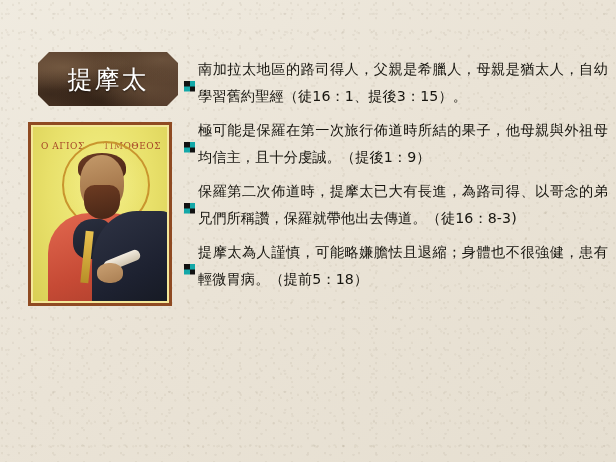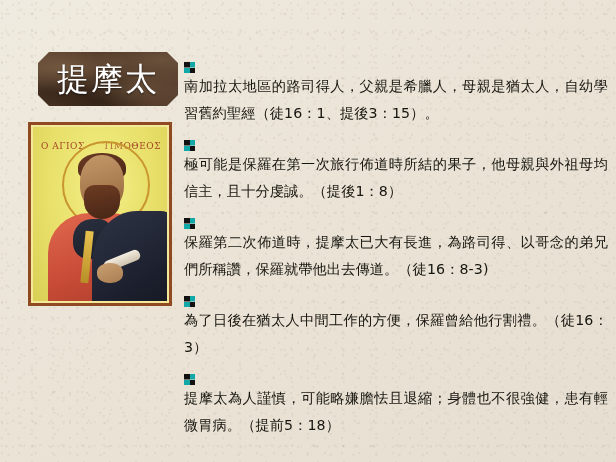--- a/index.html
+++ b/index.html
@@ -54,21 +54,21 @@
     clip-path: polygon(
       11px 0, calc(100% - 11px) 0,
       100% 11px, 100% calc(100% - 11px),
       calc(100% - 11px) 100%, 11px 100%,
       0 calc(100% - 11px), 0 11px
     );
     filter: drop-shadow(1.5px 2px 2px rgba(80,64,48,0.45));
   }
   .title-text {
     color: #ffffff;
-    font-size: 32px;
+    font-size: 25px;
     letter-spacing: 2px;
     line-height: 1;
     text-shadow: 0 1px 2px rgba(0,0,0,0.55);
     white-space: nowrap;
   }
 
   
   .icon-frame {
     position: absolute;
     left: 28px;
@@ -204,23 +204,22 @@
 
   
   .content {
     position: absolute;
     left: 184px;
     top: 56px;
     width: 424px;
   }
   .bullet-row {
     display: flex;
-    align-items: flex-start;
+    align-items: center;
     margin-bottom: 7px;
-    flex-direction: column;
   }
   .bullet-marker {
     flex: 0 0 auto;
     width: 11px;
     height: 11px;
     margin-top: 6px;
     margin-right: 3px;
     background-image:
       linear-gradient(to right, #111111 50%, #13a8a8 50%),
       linear-gradient(to right, #13a8a8 50%, #111111 50%);
@@ -266,32 +265,28 @@
 
   <div class="content">
 
     <div class="bullet-row">
       <span class="bullet-marker"></span>
       <span class="bullet-text">南加拉太地區的路司得人，父親是希臘人，母親是猶太人，自幼學習舊約聖經（徒16：1、提後3：15）。</span>
     </div>
 
     <div class="bullet-row">
       <span class="bullet-marker"></span>
-      <span class="bullet-text">極可能是保羅在第一次旅行佈道時所結的果子，他母親與外祖母均信主，且十分虔誠。（提後1：8）</span>
+      <span class="bullet-text">極可能是保羅在第一次旅行佈道時所結的果子，他母親與外祖母均信主，且十分虔誠。（提後1：9）</span>
     </div>
 
     <div class="bullet-row">
       <span class="bullet-marker"></span>
       <span class="bullet-text">保羅第二次佈道時，提摩太已大有長進，為路司得、以哥念的弟兄們所稱讚，保羅就帶他出去傳道。（徒16：8-3)</span>
     </div>
 
-    <div class="bullet-row">
-      <span class="bullet-marker"></span>
-      <span class="bullet-text">為了日後在猶太人中間工作的方便，保羅曾給他行割禮。（徒16：3）</span>
-    </div>
 
     <div class="bullet-row">
       <span class="bullet-marker"></span>
       <span class="bullet-text">提摩太為人謹慎，可能略嫌膽怯且退縮；身體也不很強健，患有輕微胃病。（提前5：18）</span>
     </div>
 
 
   </div>
 </div>
 

